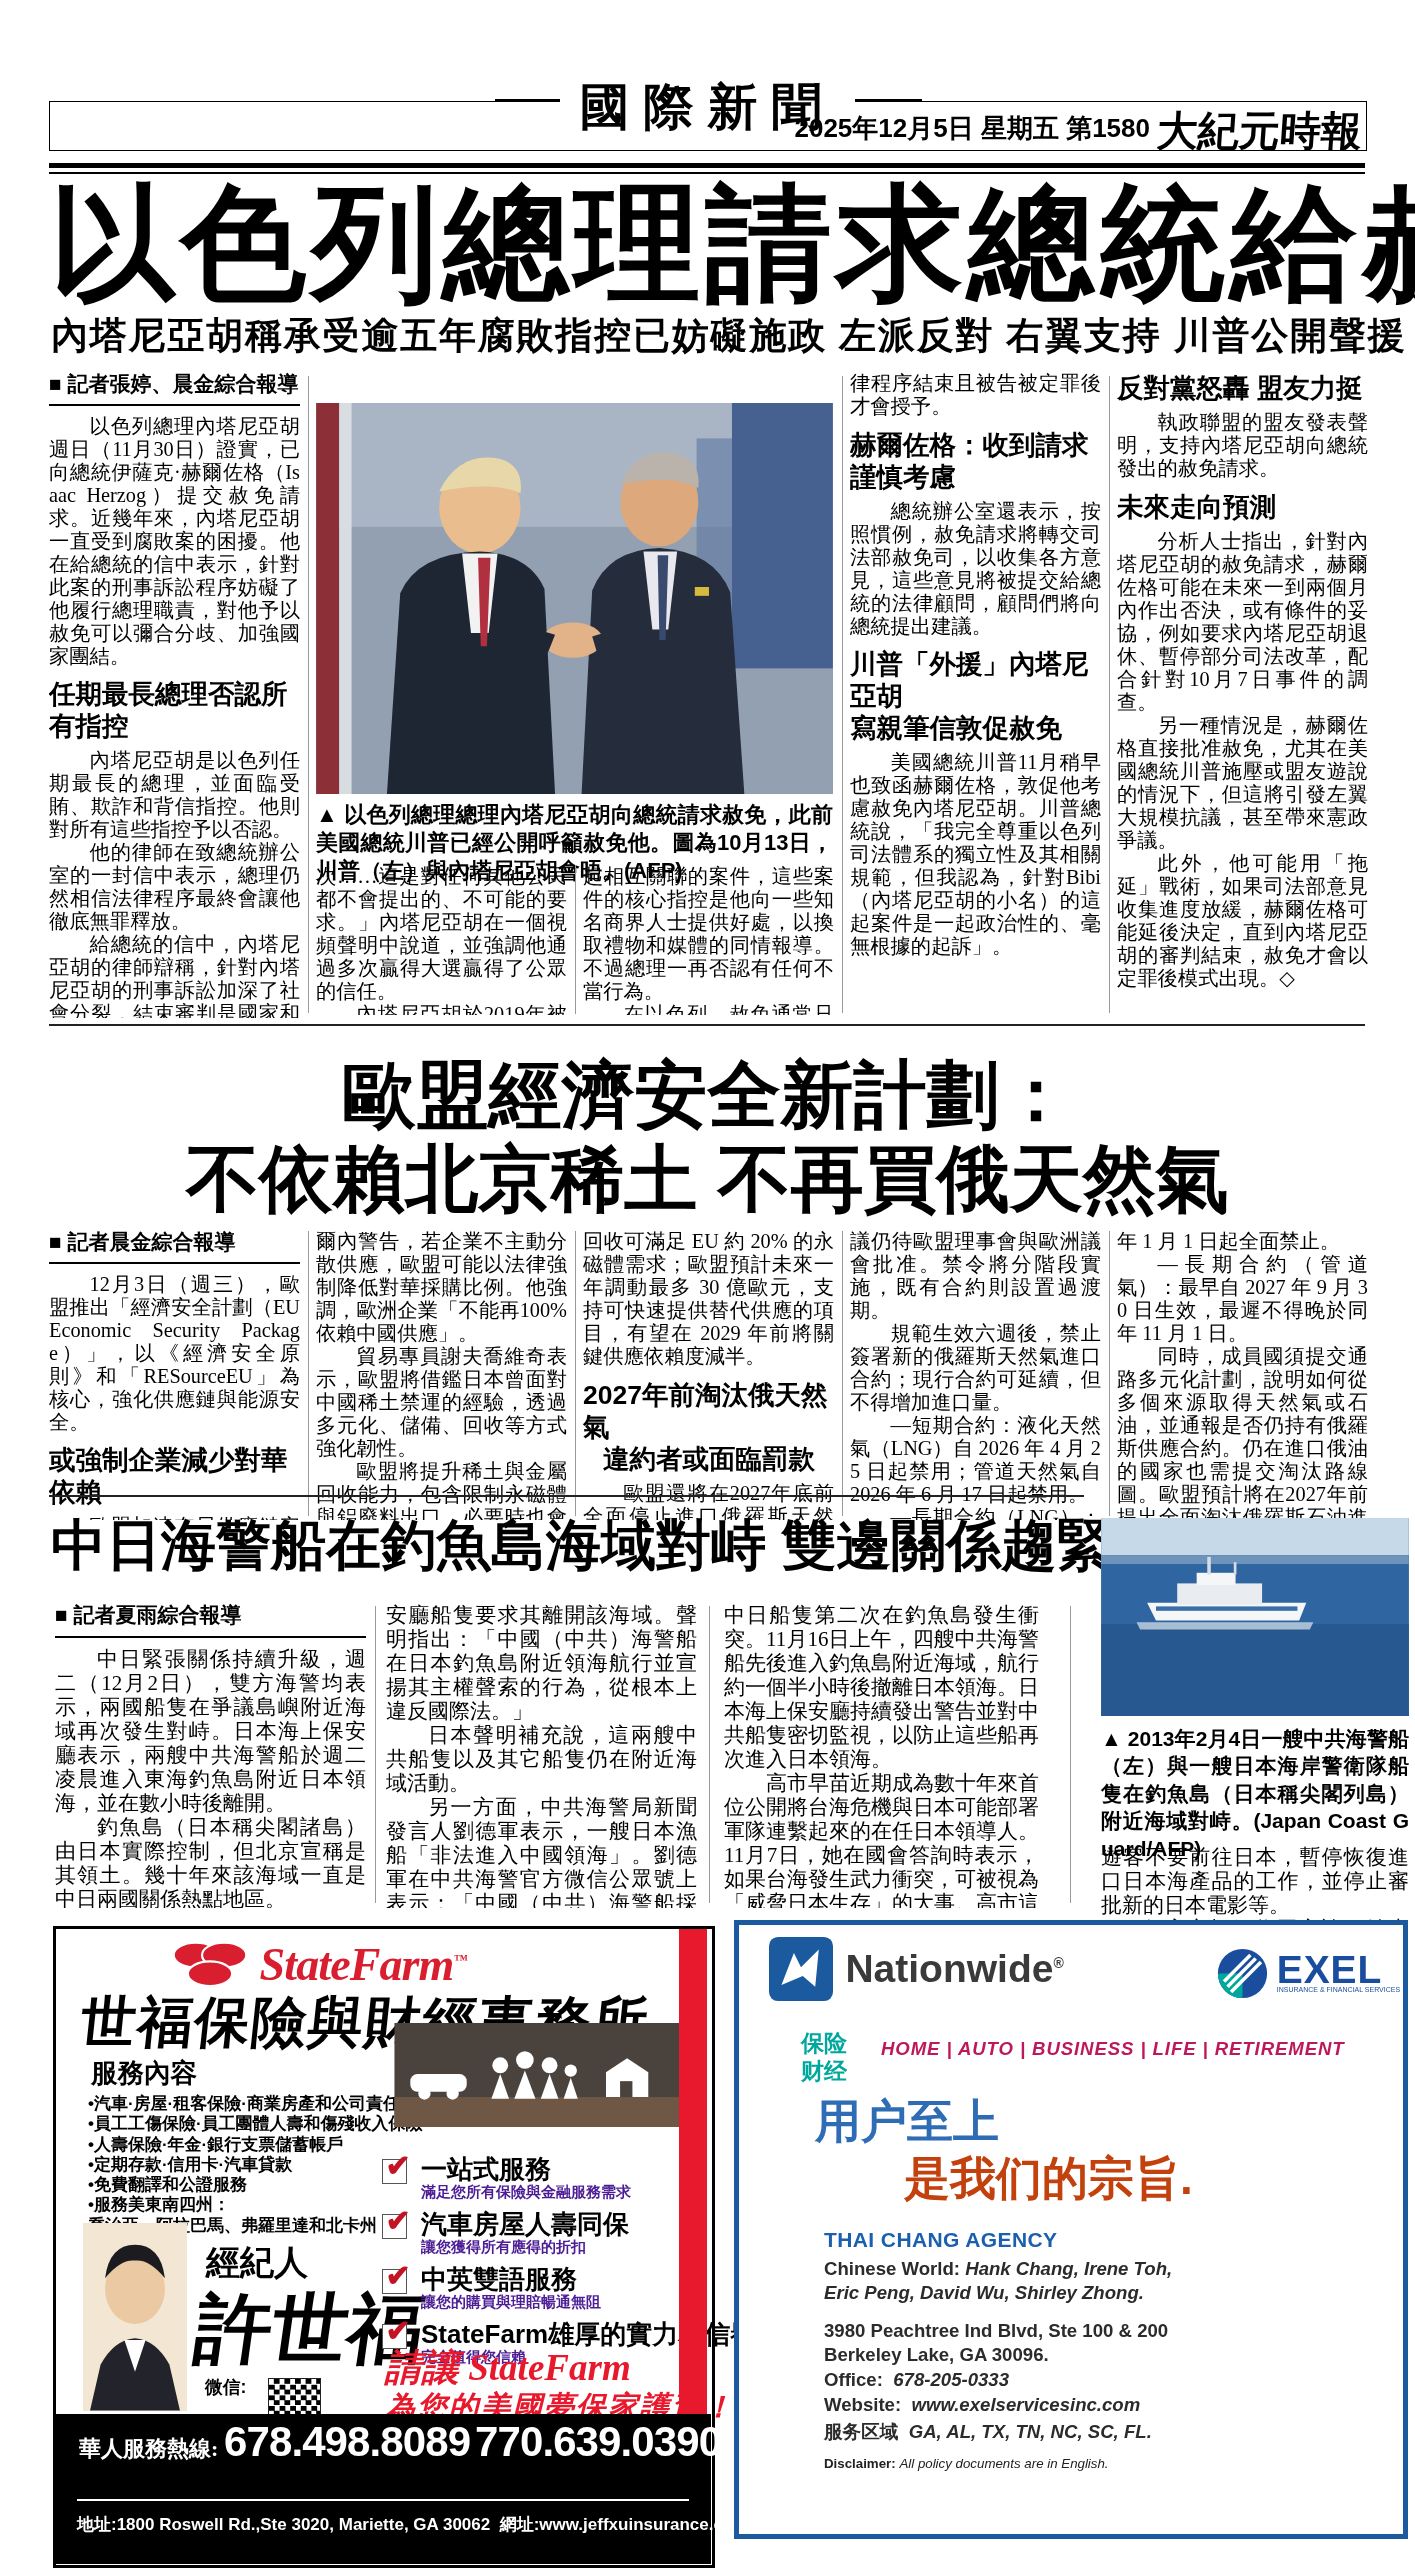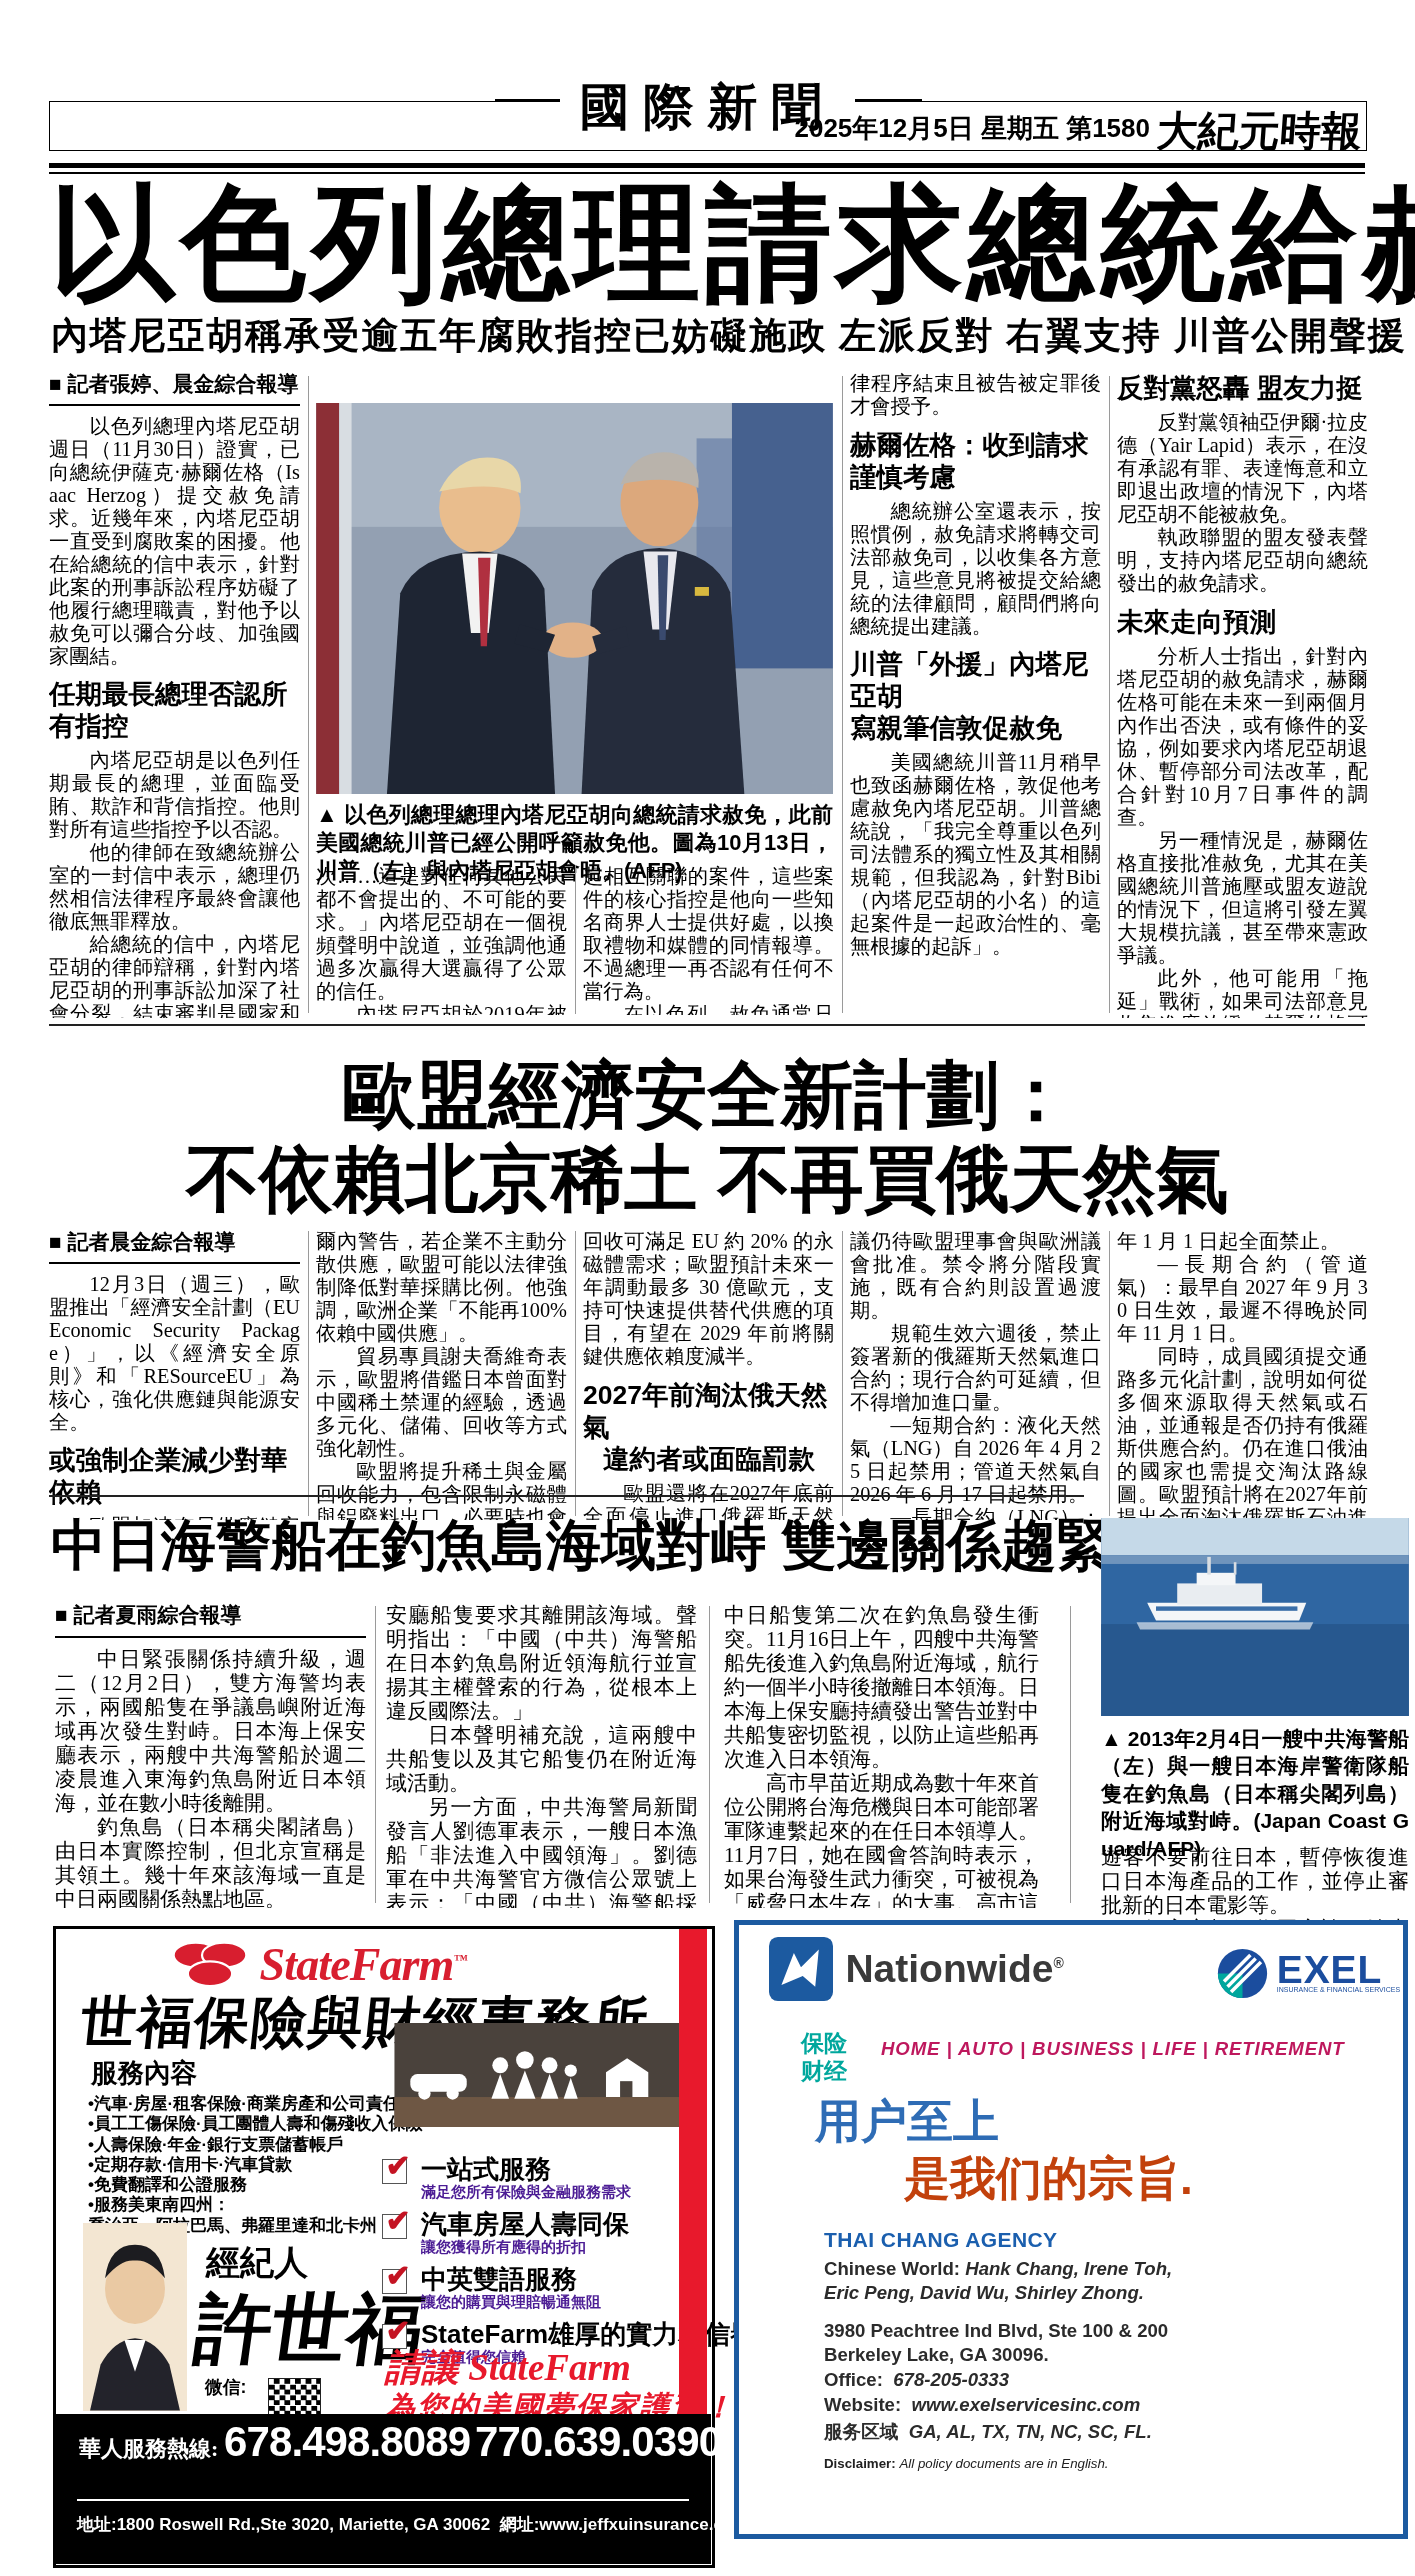--- a/index.html
+++ b/index.html
@@ -171,21 +171,20 @@
     <div class="sh">赫爾佐格：收到請求謹慎考慮</div>
     <p>總統辦公室還表示，按照慣例，赦免請求將轉交司法部赦免司，以收集各方意見，這些意見將被提交給總統的法律顧問，顧問們將向總統提出建議。</p>
     <div class="sh tight">川普「外援」內塔尼亞胡</div>
     <div class="sh" style="margin-top:0;">寫親筆信敦促赦免</div>
     <p>美國總統川普11月稍早也致函赫爾佐格，敦促他考慮赦免內塔尼亞胡。川普總統說，「我完全尊重以色列司法體系的獨立性及其相關規範，但我認為，針對Bibi（內塔尼亞胡的小名）的這起案件是一起政治性的、毫無根據的起訴」。</p>
 
   </div>
 
   <div class="col" style="left:1117px;top:372px;width:251px;height:646px;">
     <div class="sh" style="margin-top:0;">反對黨怒轟 盟友力挺</div>
-    <p>反對黨領袖亞伊爾·拉皮德（Yair Lapid）表示，在沒有承認有罪、表達悔意和立即退出政壇的情況下，內塔尼亞胡不能被赦免。</p>
     <p>執政聯盟的盟友發表聲明，支持內塔尼亞胡向總統發出的赦免請求。</p>
     <div class="sh">未來走向預測</div>
     <p>分析人士指出，針對內塔尼亞胡的赦免請求，赫爾佐格可能在未來一到兩個月內作出否決，或有條件的妥協，例如要求內塔尼亞胡退休、暫停部分司法改革，配合針對10月7日事件的調查。</p>
     <p>另一種情況是，赫爾佐格直接批准赦免，尤其在美國總統川普施壓或盟友遊說的情況下，但這將引發左翼大規模抗議，甚至帶來憲政爭議。</p>
     <p>此外，他可能用「拖延」戰術，如果司法部意見收集進度放緩，赫爾佐格可能延後決定，直到內塔尼亞胡的審判結束，赦免才會以定罪後模式出現。◇</p>
   </div>
 
   <div class="vrule" style="left:308px;top:376px;height:637px;"></div>
   <div class="vrule" style="left:575px;top:865px;height:149px;"></div>
   <div class="vrule" style="left:842px;top:376px;height:637px;"></div>

